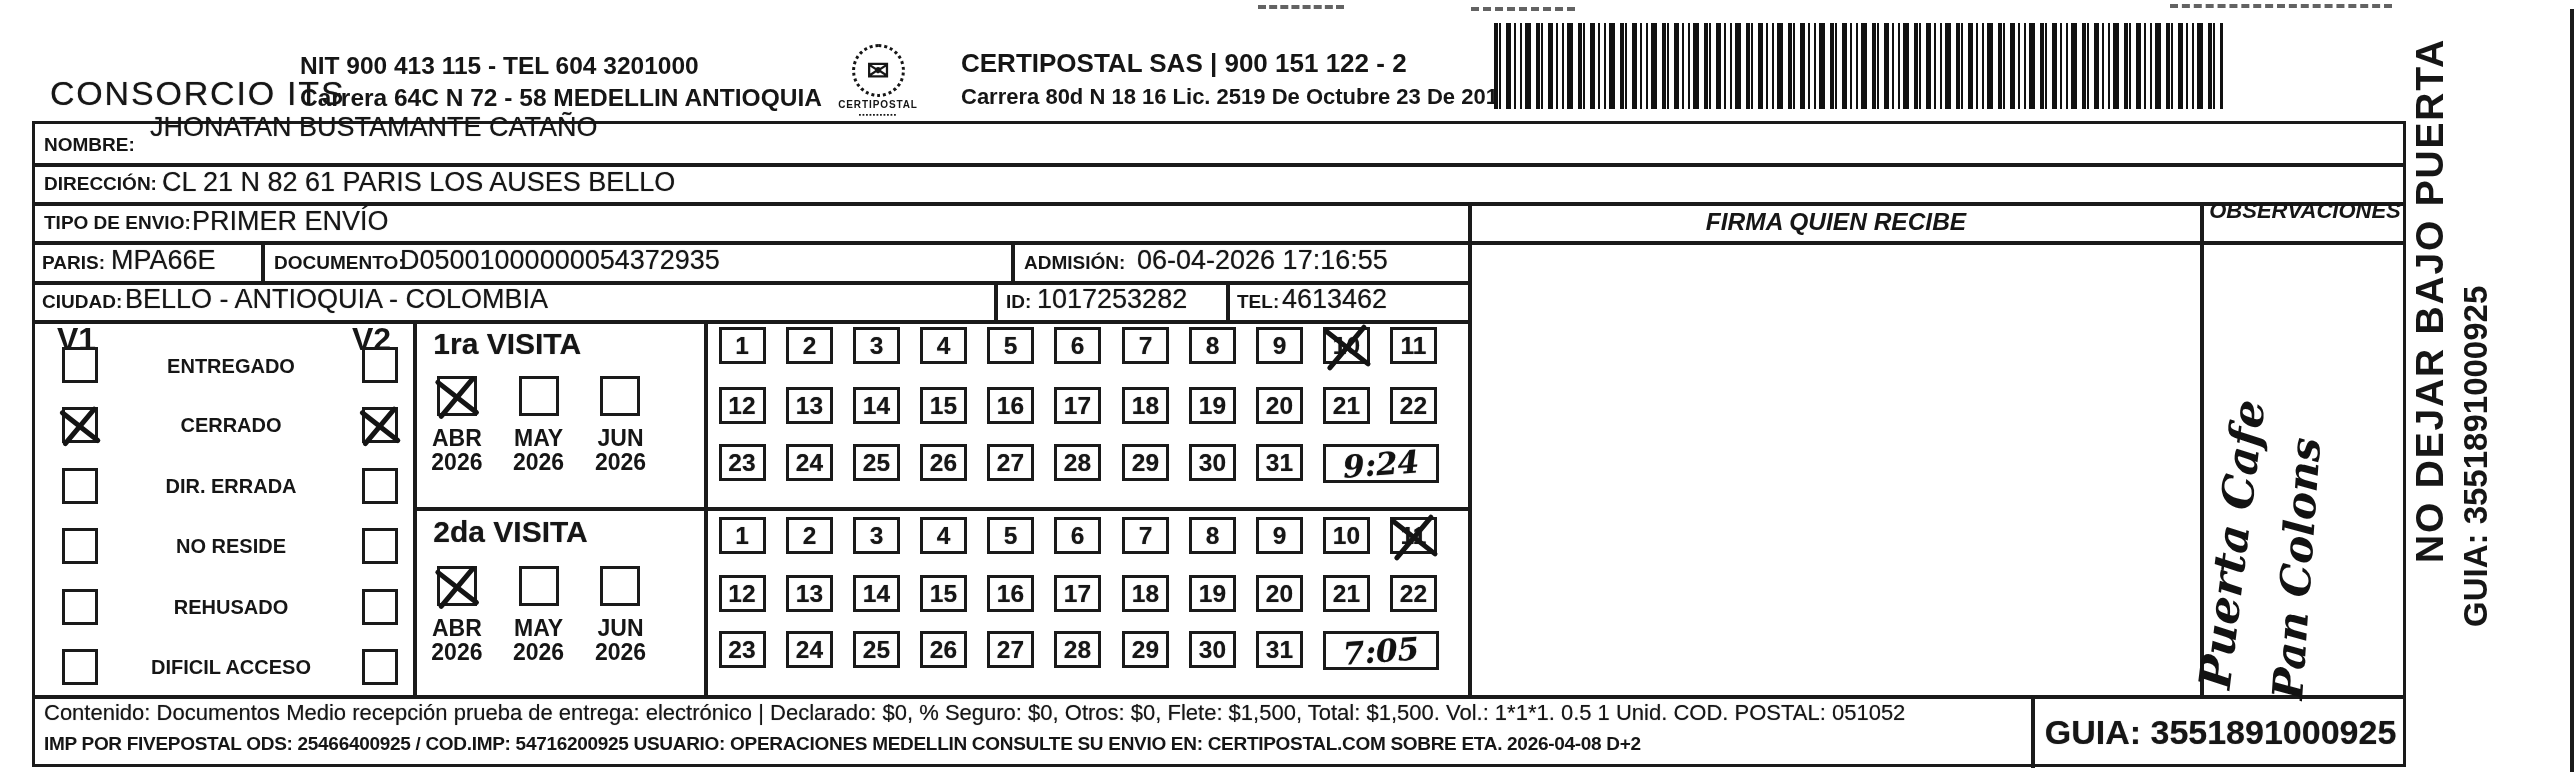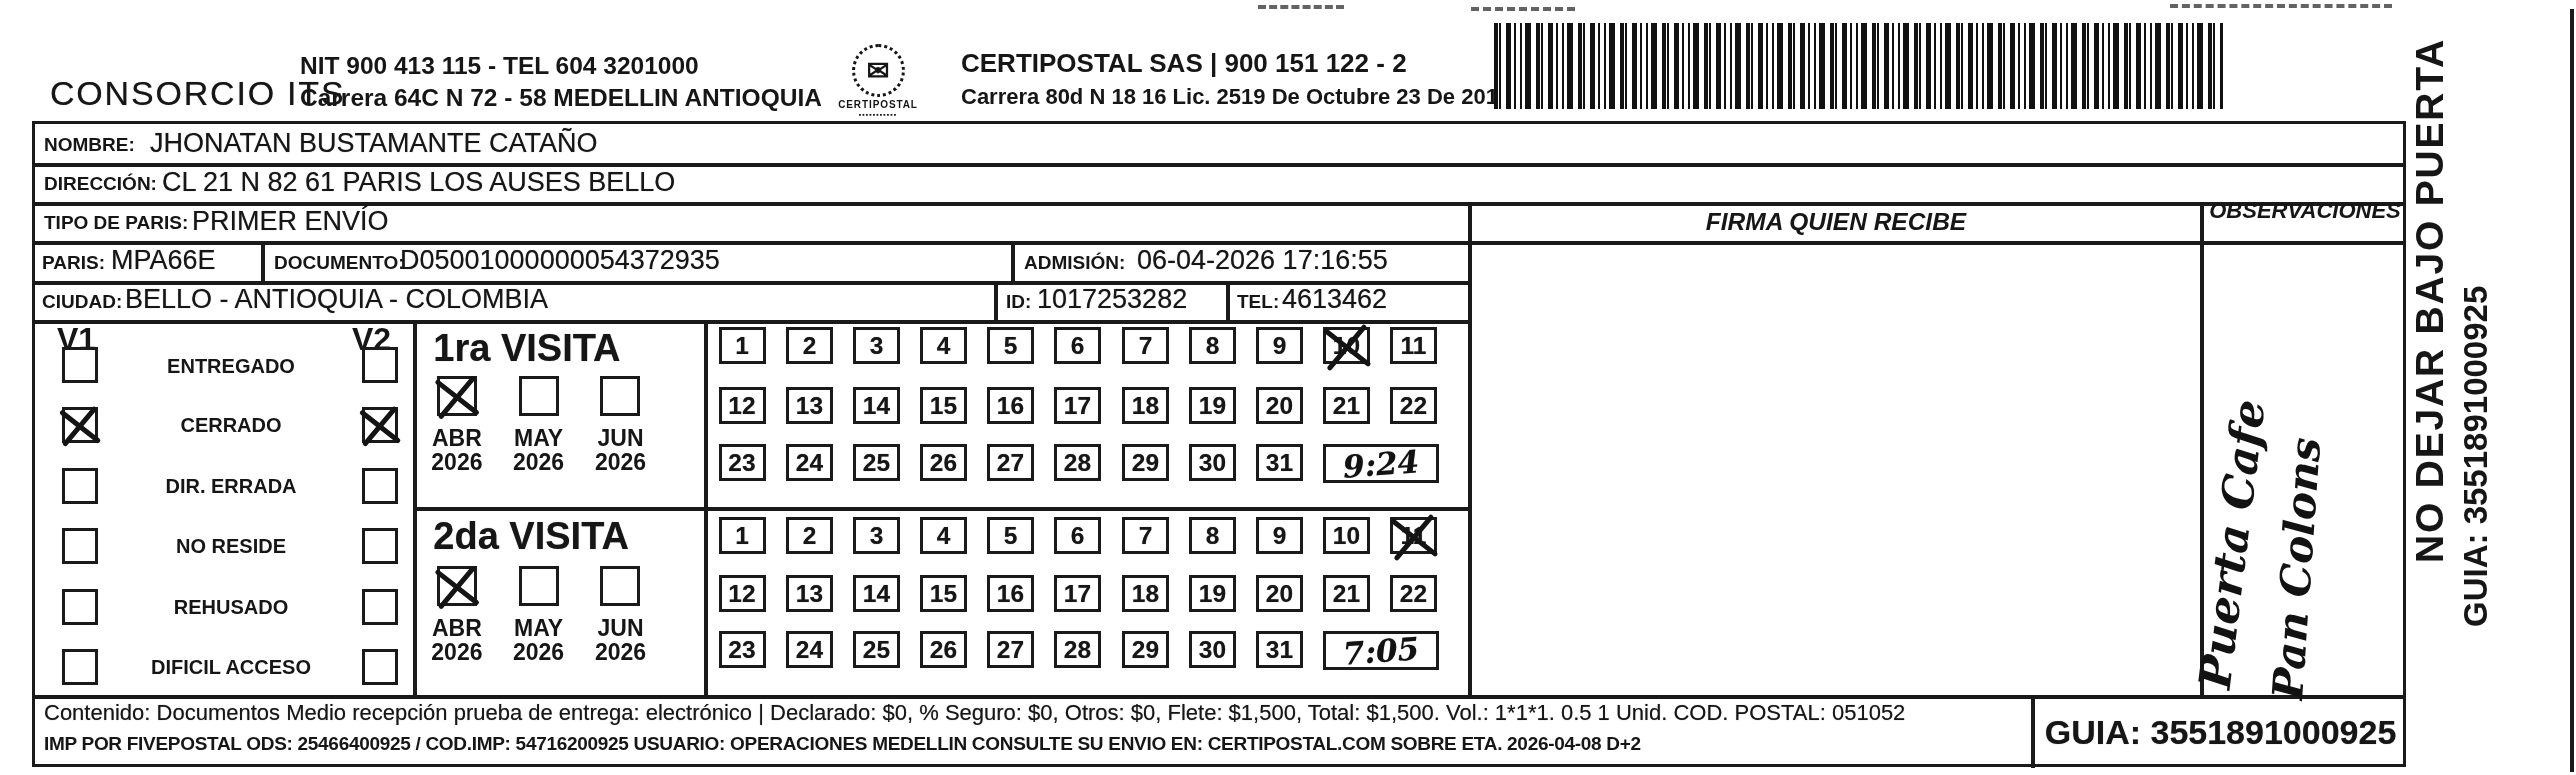--- a/index.html
+++ b/index.html
@@ -21,21 +21,21 @@
            display:flex;align-items:center;justify-content:center;
            font-size:24.5px;font-weight:bold;text-shadow:0 0 0.9px rgba(0,0,0,.5);}
   .statlbl{position:absolute;font-weight:bold;font-size:20px;text-align:center;white-space:nowrap;}
   .hand{font-family:"DejaVu Serif",serif;font-style:italic;font-weight:bold;color:#121212;}
   .vtext{position:absolute;writing-mode:vertical-rl;transform:rotate(180deg);white-space:nowrap;}
   .barcode{position:absolute;background:repeating-linear-gradient(90deg,
      #111 0 3.6px,#fff 3.6px 5.4px,#111 5.4px 7.3px,#fff 7.3px 11.8px,#111 11.8px 17px,#fff 17px 20px,
      #111 20px 22px,#fff 22px 26px,#111 26px 28px,#fff 28px 31px,#111 31px 37px,#fff 37px 42px);}
   .dash{position:absolute;border-top:4.5px dashed #222;opacity:.7;}
   .monthlbl{position:absolute;font-weight:bold;font-size:23px;width:67px;text-align:center;white-space:nowrap;}
-  .vtitle{position:absolute;font-weight:bold;font-size:38px;white-space:nowrap;text-shadow:0 0 0.9px rgba(0,0,0,.5);}
+  .vtitle{position:absolute;font-weight:bold;font-size:30px;white-space:nowrap;text-shadow:0 0 0.9px rgba(0,0,0,.5);}
 </style>
 </head>
 <body>
 
 <div id="page">
 
   <div class="dash" style="left:1258px;top:5.4px;width:86px;"></div>
   <div class="dash" style="left:1471px;top:7.3px;width:104px;"></div>
   <div class="dash" style="left:2170px;top:3.6px;width:222px;"></div>
   <div class="line" style="left:2570px;top:9px;width:3.6px;height:763px;"></div>
@@ -69,26 +69,26 @@
   <div class="line" style="left:2200px;top:202px;width:3.6px;height:497px;"></div>
   <div class="line" style="left:261px;top:241px;width:3.6px;height:44px;"></div>
   <div class="line" style="left:1011px;top:241px;width:3.6px;height:44px;"></div>
   <div class="line" style="left:994px;top:281px;width:3.6px;height:42px;"></div>
   <div class="line" style="left:1226px;top:281px;width:3.6px;height:42px;"></div>
   <div class="line" style="left:413px;top:320px;width:3.6px;height:379px;"></div>
   <div class="line" style="left:704px;top:320px;width:3.6px;height:379px;"></div>
   <div class="line" style="left:2031px;top:695px;width:3.6px;height:73px;"></div>
 
   <div class="abs lbl" style="left:44px;top:134px;">NOMBRE:</div>
-  <div class="abs val" style="left:150px;top:128px;">JHONATAN BUSTAMANTE CATAÑO</div>
+  <div class="abs val" style="left:150px;top:112px;">JHONATAN BUSTAMANTE CATAÑO</div>
 
   <div class="abs lbl" style="left:44px;top:173px;">DIRECCIÓN:</div>
   <div class="abs val" style="left:162px;top:167px;">CL 21 N 82 61 PARIS LOS AUSES BELLO</div>
 
-  <div class="abs lbl" style="left:44px;top:212px;">TIPO DE PARIS:</div>
+  <div class="abs lbl" style="left:44px;top:212px;">TIPO DE ENVIO:</div>
   <div class="abs val" style="left:192px;top:206px;">PRIMER ENVÍO</div>
 
   <div class="abs cellhead" style="left:1472px;top:208px;width:728px;font-size:24.5px;">FIRMA QUIEN RECIBE</div>
   <div class="abs cellhead" style="left:2204px;top:198px;width:202px;font-size:22px;">OBSERVACIONES</div>
 
   <div class="abs lbl" style="left:42px;top:252px;">PARIS:</div>
   <div class="abs val" style="left:111px;top:245px;">MPA66E</div>
   <div class="abs lbl" style="left:274px;top:252px;">DOCUMENTO:</div>
   <div class="abs val" style="left:400px;top:245px;text-align:right;">D05001000000054372935</div>
   <div class="abs lbl" style="left:1024px;top:252px;">ADMISIÓN:</div>

